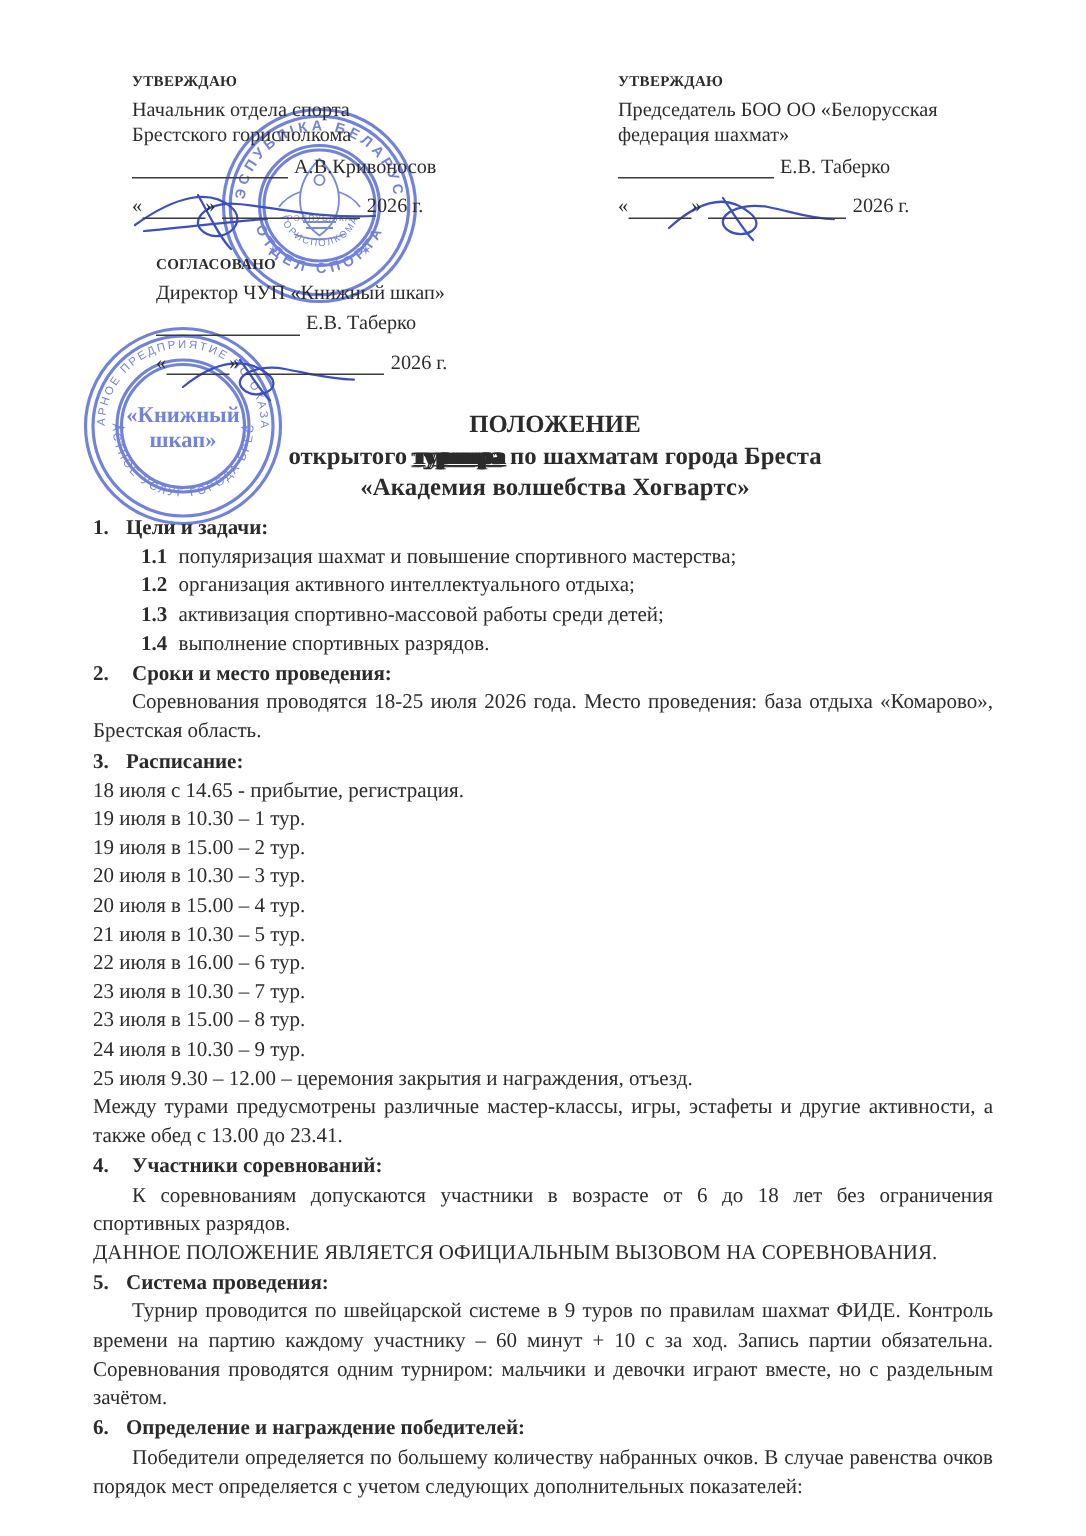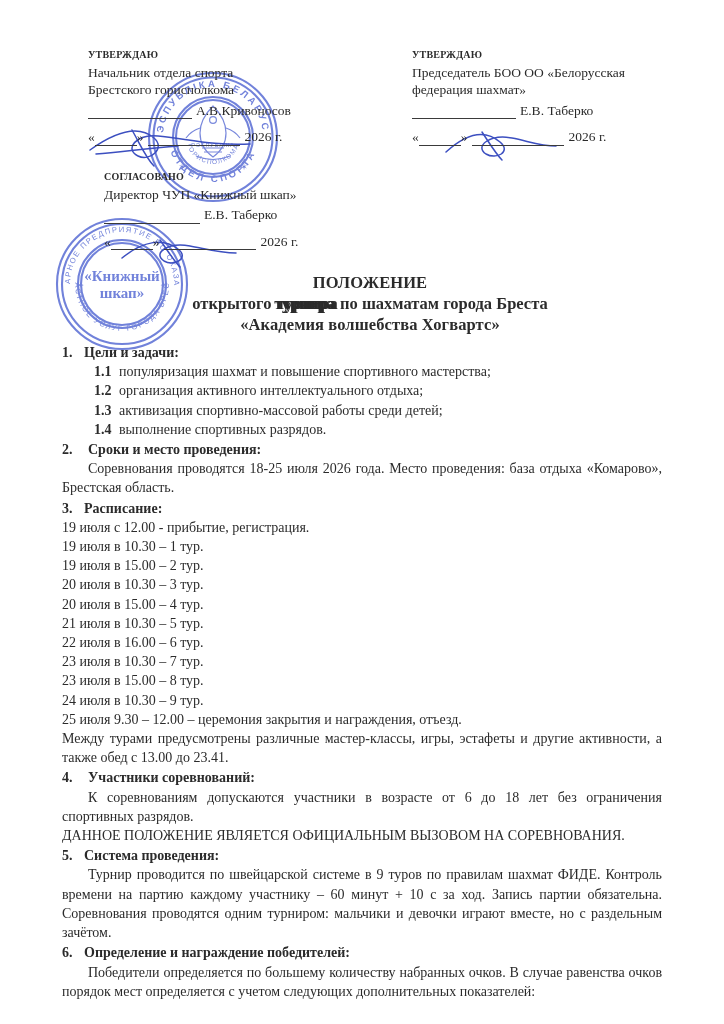--- a/index.html
+++ b/index.html
@@ -112,20 +112,21 @@
     line-height: 21px;
     letter-spacing: 0.1px;
     padding-left: 16px;
   }
   .doc-title .t-line2 { letter-spacing: 0; }
   .doc-title .overstrike {
     position: relative;
     display: inline-block;
     text-shadow: 1.6px 0 0 currentColor, -1.4px 0.3px 0 currentColor;
     letter-spacing: -0.2px;
+    text-decoration: underline;
   }
 
   
   .body-wrap {
     position: absolute;
     left: 62px;
     top: 342px;
     width: 600px;
     font-size: 14px;
     line-height: 19.2px;
@@ -355,21 +356,21 @@
     <div class="sect-head">
       <span class="sect-num wide">2.</span>
       <span class="sect-text">Сроки и место проведения:</span>
     </div>
     <div class="para">Соревнования проводятся  18-25 июля 2026 года. Место проведения: база отдыха «Комарово», Брестская область.</div>
 
     <div class="sect-head">
       <span class="sect-num">3.</span>
       <span class="sect-text">Расписание:</span>
     </div>
-    <div class="schedule-line">19 июля с 12.00 - прибытие, регистрация.</div>
+    <div class="schedule-line">18 июля с 14.65 - прибытие, регистрация.</div>
     <div class="schedule-line">19 июля в 10.30 – 1 тур.</div>
     <div class="schedule-line">19 июля в 15.00 – 2 тур.</div>
     <div class="schedule-line">20 июля в 10.30 – 3 тур.</div>
     <div class="schedule-line">20 июля в 15.00 – 4 тур.</div>
     <div class="schedule-line">21 июля в 10.30 – 5 тур.</div>
     <div class="schedule-line">22 июля в 16.00 – 6 тур.</div>
     <div class="schedule-line">23 июля в 10.30 – 7 тур.</div>
     <div class="schedule-line">23 июля в 15.00 – 8 тур.</div>
     <div class="schedule-line">24 июля в 10.30 – 9 тур.</div>
     <div class="schedule-line">25 июля 9.30 – 12.00 – церемония закрытия и награждения, отъезд.</div>

